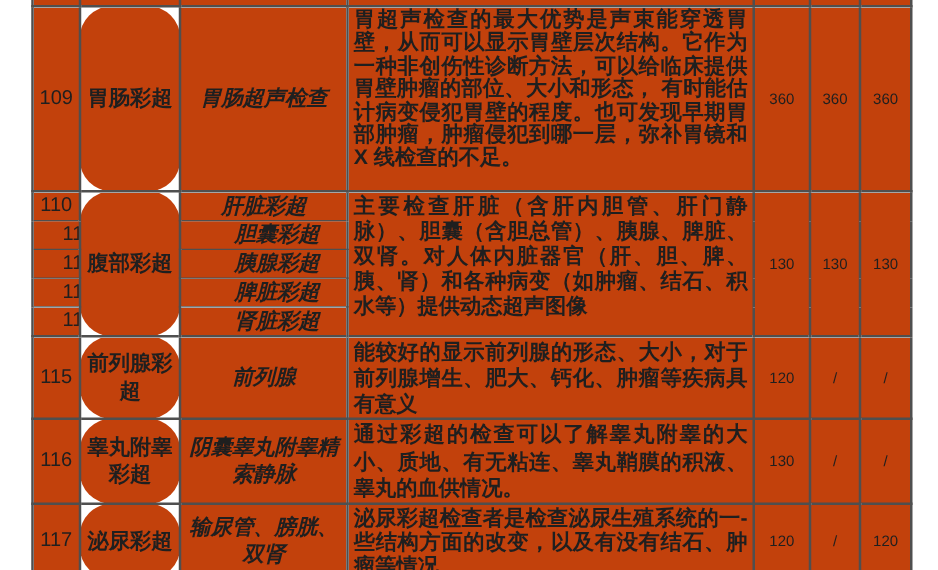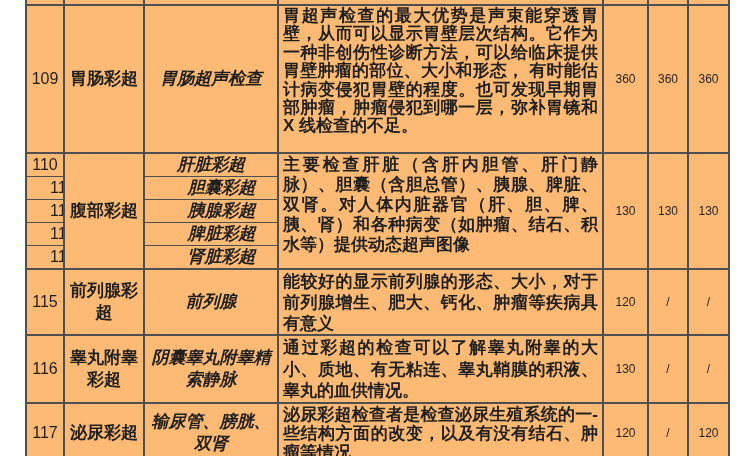--- a/index.html
+++ b/index.html
@@ -16,32 +16,32 @@
     position: absolute;
     left: 25px;
     top: -6px;
     width: 703px;
     border-collapse: collapse;
     table-layout: fixed;
   }
   td {
     border: 2px solid #4f4f4f;
     padding: 0;
-    background: #fdba74;
+    background: #c2410c;
     vertical-align: middle;
     text-align: center;
     overflow: hidden;
   }
   
   tr.g-inner td { border-top-width: 1px; padding-left: 23px; }
   tr.g-prev  td { border-bottom-width: 1px; }
 
   td.no    { font-size: 16px; font-weight: 400; }
   td.price { font-size: 12px; font-weight: 400; }
-  td.cat   { font-size: 17px; font-weight: 600; line-height: 22px; padding: 0 2px; }
+  td.cat   { font-size: 17px; font-weight: 600; line-height: 22px; padding: 0 2px; border-radius: 25px; }
   td.exam  { font-size: 17px; font-weight: 600; line-height: 22px; padding: 0 2px; font-style: italic; }
   td.desc  {
     font-size: 17px;
     font-weight: 600;
     text-align: justify;
     vertical-align: top;
     padding: 1px 4px 0 4px;
   }
   tr.r109 td.desc      { line-height: 18.4px; }
   tr.r110 td.desc      { line-height: 20px; }

